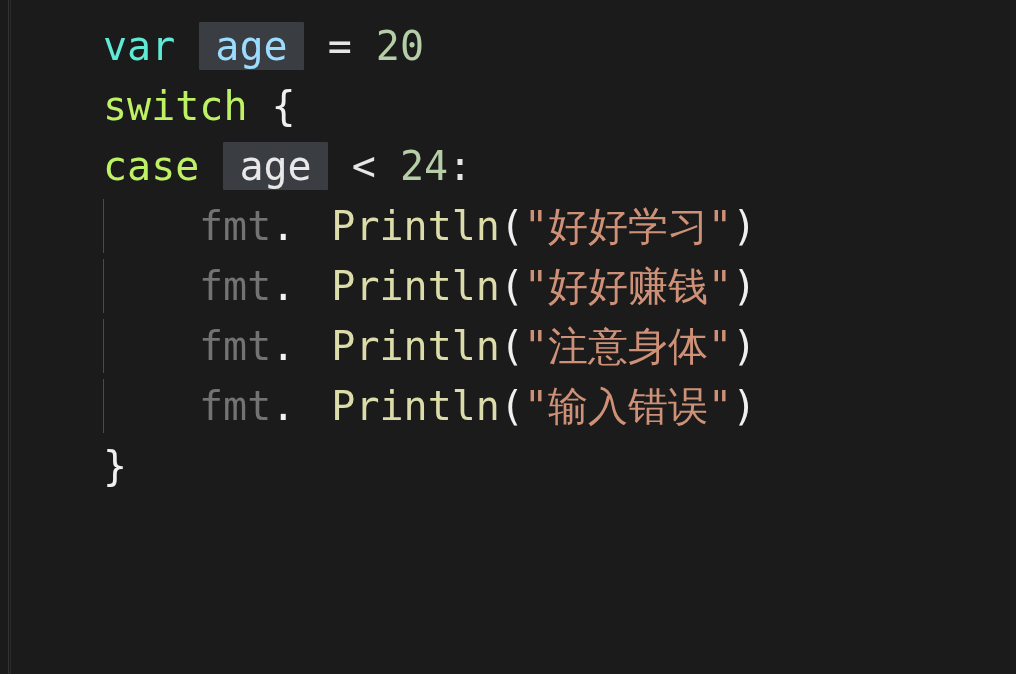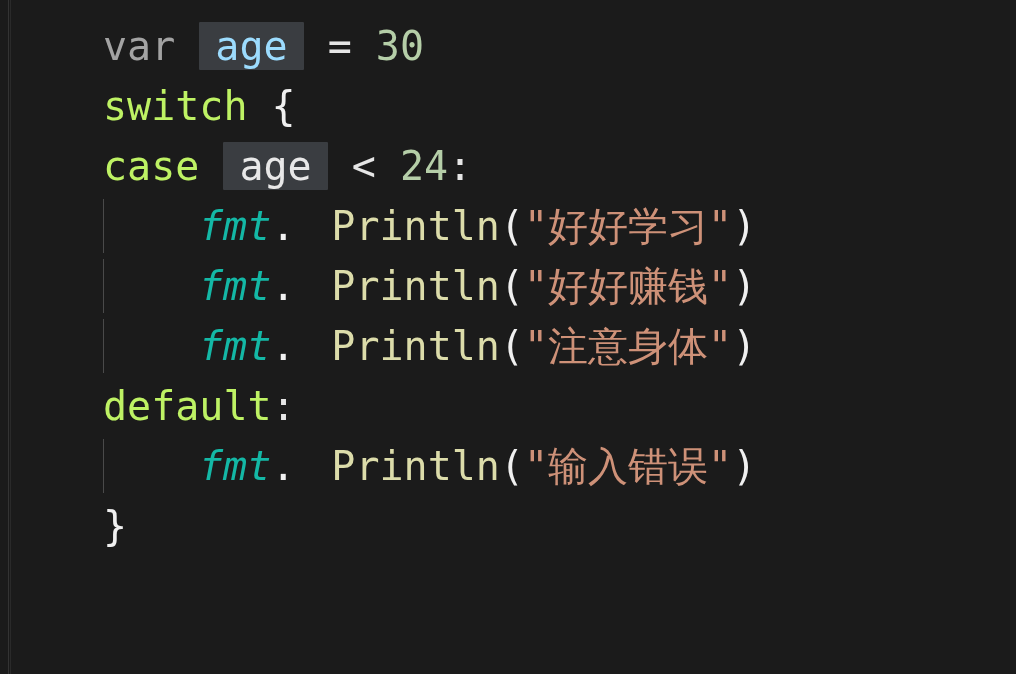--- a/index.html
+++ b/index.html
@@ -64,48 +64,47 @@
     position: absolute;
     left: 103px;
     top: 3px;
     width: 1px;
     height: 54px;
     background: #4a4a4a;
   }
 
   
   .kw       { color: #bef264; }   
-  .kw-var   { color: #a3a3a3; }   
+  .kw-var   { color: #5eead4; }   
   .ident    { color: #9cdcfe; }   
   .ident-w  { color: #e8e8e8; }   
   .num      { color: #b5cea8; }   
   .op       { color: #e6e6e6; }   
   .punct    { color: #f0f0f0; }   
   .fn       { color: #dcdcaa; margin-left: 36px; }   
-  .pkg      { color: #14b8a6; font-style: italic; }   
+  .pkg      { color: #737373; }   
   .str      { color: #ce9178; }   
 
   
   .hl {
     background: #3a3d41;
     border-radius: 1px;
     padding: 1px 16px;
   }
 </style>
 </head>
 <body>
 
 <div id="editor">
   <div class="left-rule"></div>
   <div class="left-rule two"></div>
 
   <div class="code" id="code-lines">
-      <div class="line"><span class="kw-var">var</span><span class="op"> </span><span class="ident hl">age</span><span class="op"> = </span><span class="num">30</span></div>
+      <div class="line"><span class="kw-var">var</span><span class="op"> </span><span class="ident hl">age</span><span class="op"> = </span><span class="num">20</span></div>
       <div class="line"><span class="kw">switch</span><span class="op"> </span><span class="punct">{</span></div>
       <div class="line"><span class="kw">case</span><span class="op"> </span><span class="ident-w hl">age</span><span class="op"> &lt; </span><span class="num">24</span><span class="op">:</span></div>
       <div class="line indent1"><span class="pkg">fmt</span><span class="punct">.</span><span class="fn">Println</span><span class="punct">(</span><span class="str">"好好学习"</span><span class="punct">)</span></div>
       <div class="line indent1"><span class="pkg">fmt</span><span class="punct">.</span><span class="fn">Println</span><span class="punct">(</span><span class="str">"好好赚钱"</span><span class="punct">)</span></div>
       <div class="line indent1"><span class="pkg">fmt</span><span class="punct">.</span><span class="fn">Println</span><span class="punct">(</span><span class="str">"注意身体"</span><span class="punct">)</span></div>
-      <div class="line"><span class="kw">default</span><span class="op">:</span></div>
       <div class="line indent1"><span class="pkg">fmt</span><span class="punct">.</span><span class="fn">Println</span><span class="punct">(</span><span class="str">"输入错误"</span><span class="punct">)</span></div>
       <div class="line"><span class="punct">}</span></div>
     </div>
 </div>
 
 </body></html>

